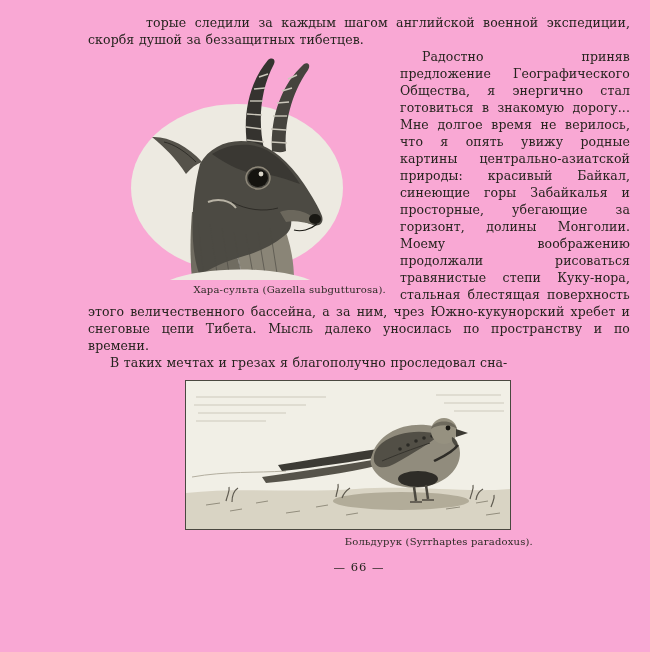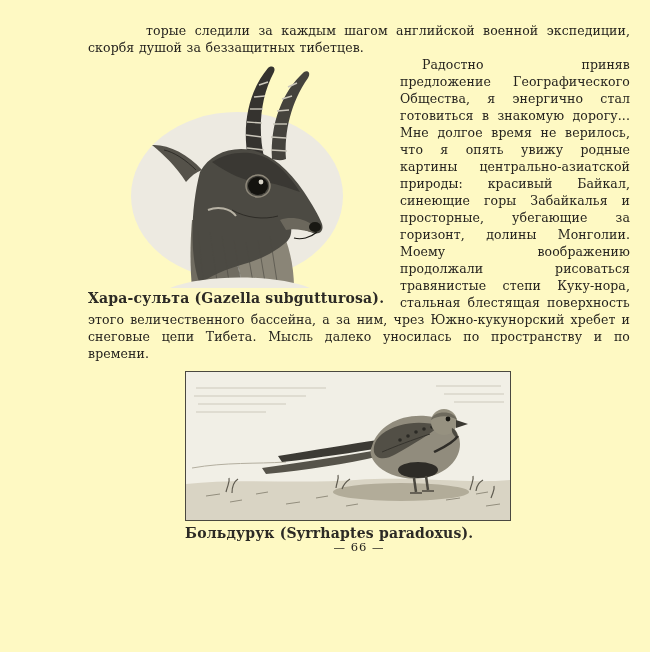--- a/index.html
+++ b/index.html
@@ -1,60 +1,60 @@
 <!DOCTYPE html>
 <html><head>
 <meta charset="utf-8">
 <style>
   * { margin:0; padding:0; box-sizing:border-box; }
   html,body { background:#e9e7e1; }
   body { font-family:"DejaVu Serif", serif; }
   .page {
     position:relative;
     width:650px; height:652px;
-    background:#fef9c3;
+    background:#f9a8d4;
     color:#26241f;
-    padding:22px 20px 0 88px;
+    padding:14px 20px 0 88px;
     overflow:hidden;
   }
   .para {
     font-size:12.5px;
     line-height:17px;
     text-align:justify;
     letter-spacing:0.1px;
     word-spacing:0.5px;
   }
   .indent { text-indent:22px; }
   .cont-indent { text-indent:58px; }
   figure.gazelle-fig {
     float:left;
     width:298px;
     margin:4px 14px 2px 0;
   }
   figure.gazelle-fig svg { display:block; margin:0 auto; }
   figcaption {
-    font-size:14px;
+    font-size:10px;
     line-height:14px;
-    text-align:left;
+    text-align:right;
     color:#2c2a25;
     margin-top:3px;
     letter-spacing:0.2px;
-    font-weight:bold;
   }
   .bird-wrap { margin:9px auto 0; width:348px; }
   .bird-frame {
     border:1px solid #4a4840;
     background:#f1efe6;
     width:326px;
   }
   .bird-frame svg { display:block; }
   .bird-caption { margin-top:5px; }
   .page-number {
     text-align:center;
     font-size:11.5px;
+    margin-top:11px;
     letter-spacing:1px;
     color:#26241f;
   }
   .clear { clear:both; }
 </style>
 </head>
 <body>
 
 <div class="page">
 
@@ -116,20 +116,21 @@
           </g>
           <path d="M58,228 C92,214 162,214 198,228 Z" fill="#edeae1"></path>
         </g>
       </svg>
       <figcaption>Хара-сульта (Gazella subgutturosa).</figcaption>
     </figure>
 
     <p class="para indent">Радостно приняв предложение Географического Общества, я энергично стал готовиться в знакомую дорогу... Мне долгое время не верилось, что я опять увижу родные картины центрально-азиатской природы: красивый Байкал, синеющие горы Забайкалья и просторные, убегающие за горизонт, долины Монголии. Моему воображению продолжали рисоваться травянистые степи Куку-нора, стальная блестящая поверхность этого величественного бассейна, а за ним, чрез Южно-кукунорский хребет и снеговые цепи Тибета. Мысль далеко уносилась по пространству и по времени.</p>
   </div>
 
+  <p class="para indent">В таких мечтах и грезах я благополучно проследовал сна-</p>
 
   <div class="bird-wrap clear">
     <div class="bird-frame">
       <svg width="324" height="148" viewBox="0 0 324 148" xmlns="http://www.w3.org/2000/svg">
         <g>
           <rect x="0" y="0" width="324" height="148" fill="#f1efe6"></rect>
 
           <g stroke="#cdc9bc" stroke-width="1">
             <path d="M10,16 H140"></path>
               <path d="M8,24 H120"></path>

